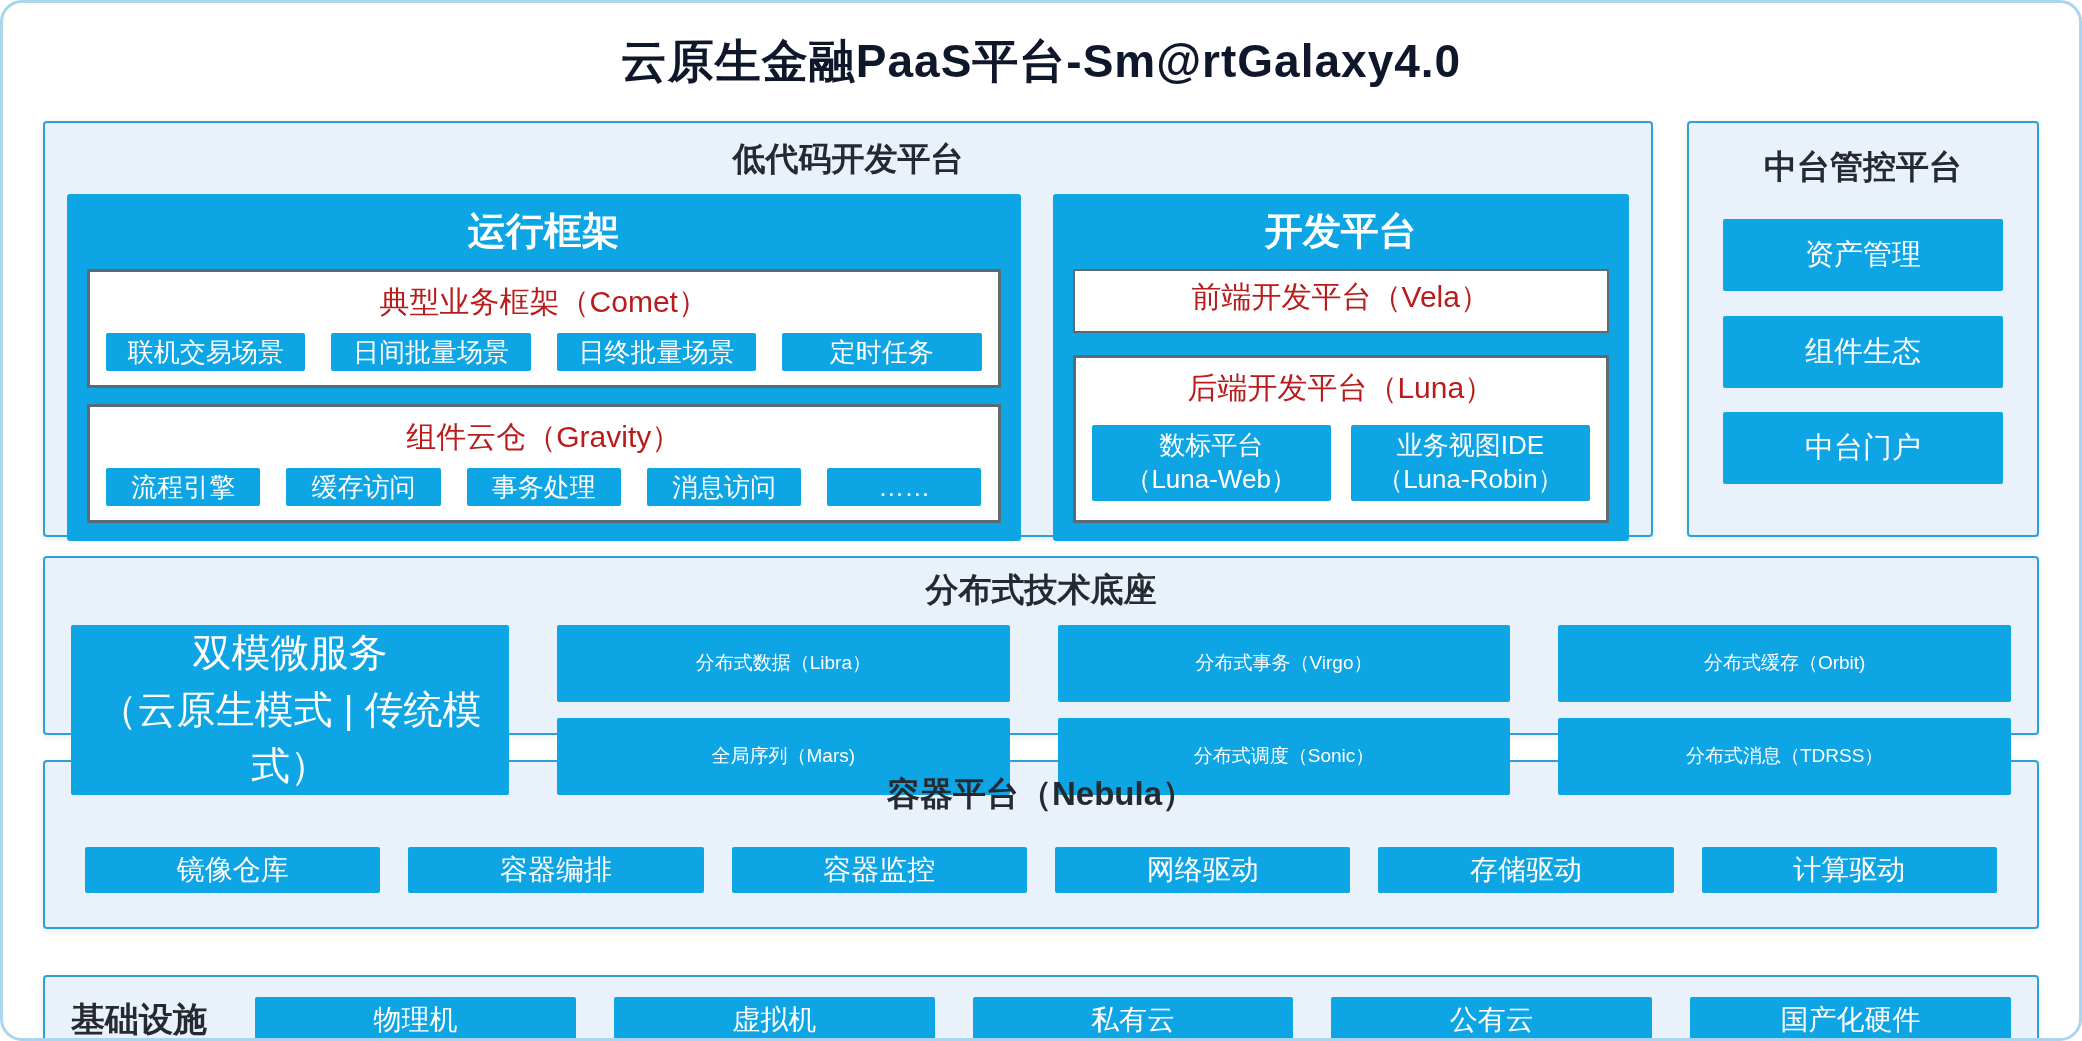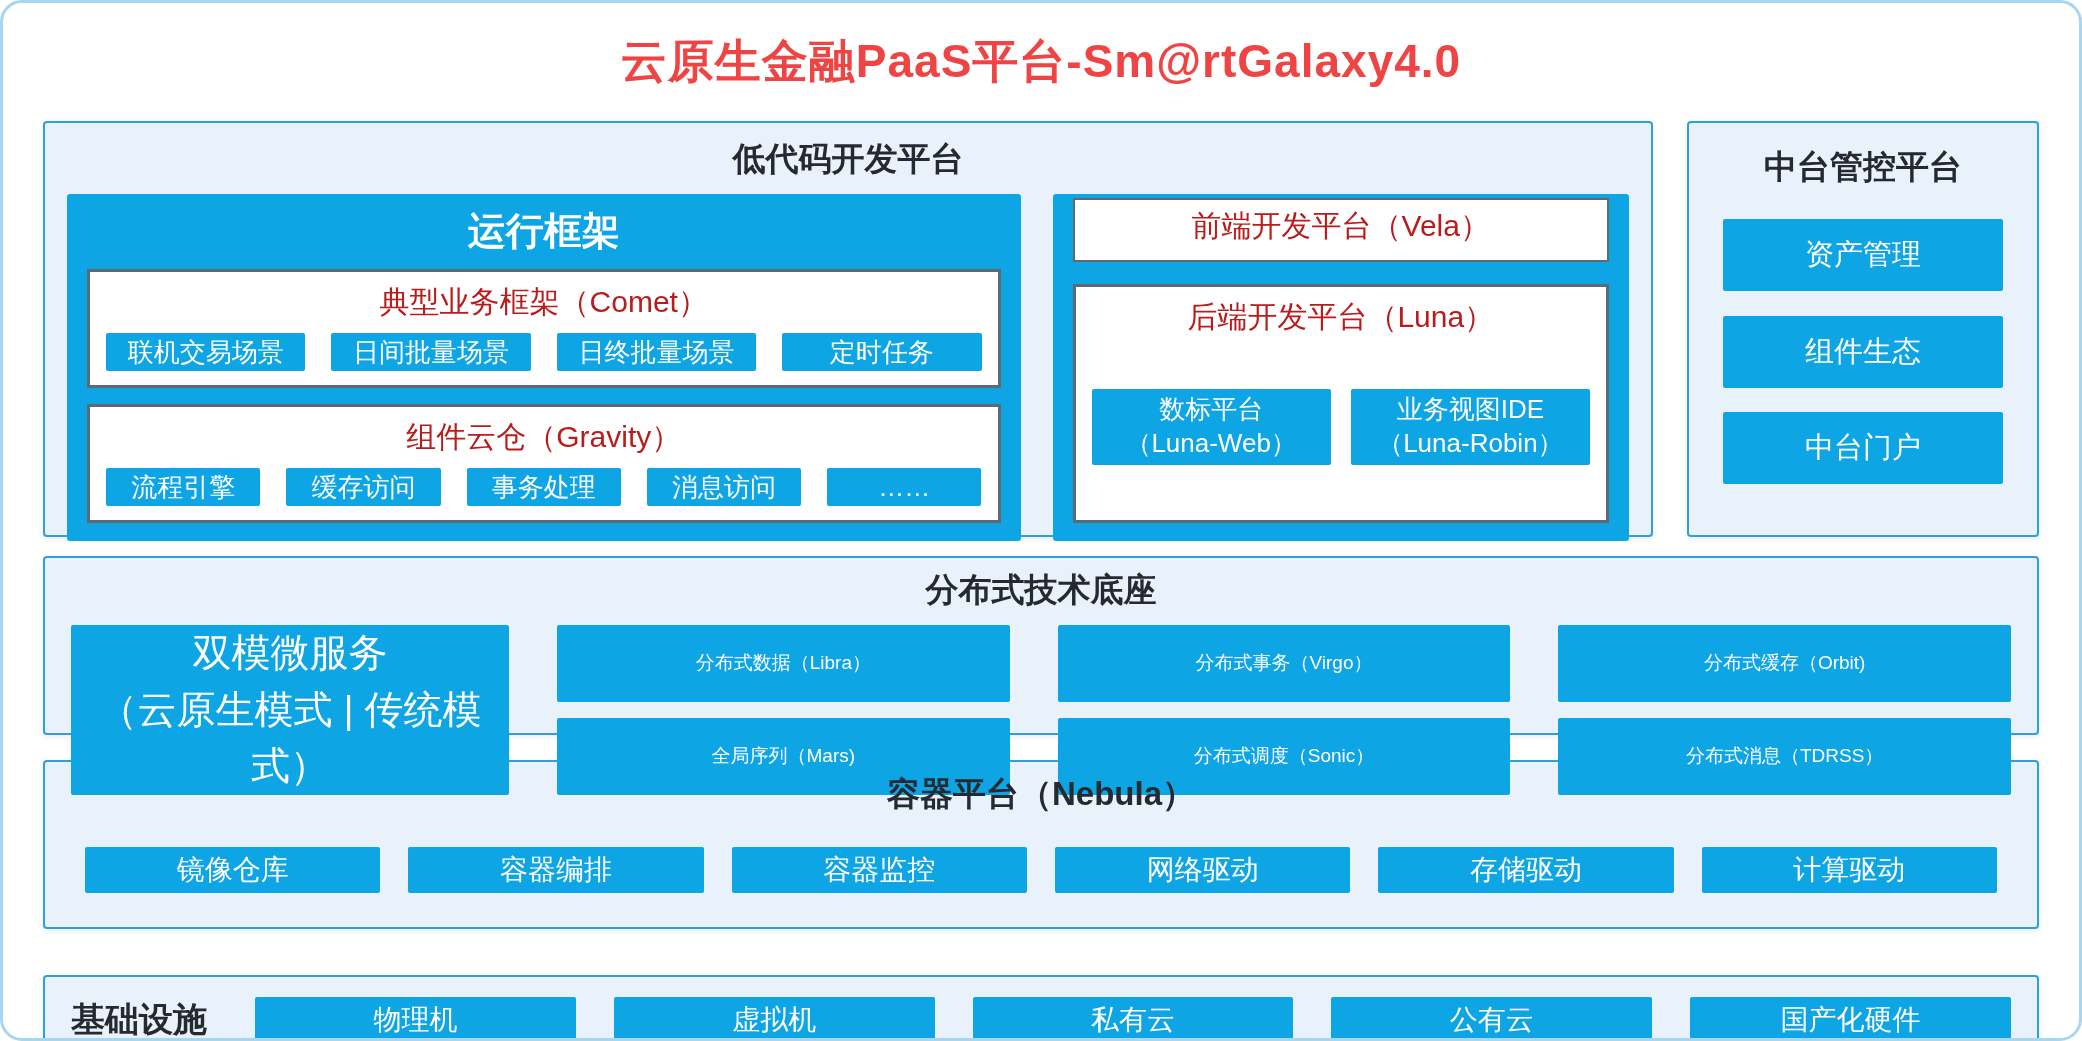--- a/index.html
+++ b/index.html
@@ -16,21 +16,21 @@
     padding: 0 40px;
     overflow: hidden;
   }
   .page-title {
     height: 118px;
     display: flex;
     align-items: center;
     justify-content: center;
     font-size: 46px;
     font-weight: 700;
-    color: #ef4444;
+    color: #0f172a;
     letter-spacing: 1px;
   }
   .top-row { display: flex; gap: 34px; height: 416px; }
   .panel {
     background: #e9f1fb;
     border: 2px solid #309fd6;
     border-radius: 4px;
     box-shadow: 0 2px 6px rgba(40,110,160,0.12);
   }
   .section-title {
@@ -141,20 +141,21 @@
               <div class="node">流程引擎</div>
               <div class="node">缓存访问</div>
               <div class="node">事务处理</div>
               <div class="node">消息访问</div>
               <div class="node">……</div>
             </div>
           </div>
         </div>
 
         <div class="blue-box box-dev">
+          <div class="blue-box-title">开发平台</div>
 
           <div class="white-box box-vela">
             <div class="white-title">前端开发平台（Vela）</div>
           </div>
 
           <div class="white-box box-luna">
             <div class="white-title">后端开发平台（Luna）</div>
             <div class="luna-row">
               <div class="node">
                 <span>数标平台</span>

